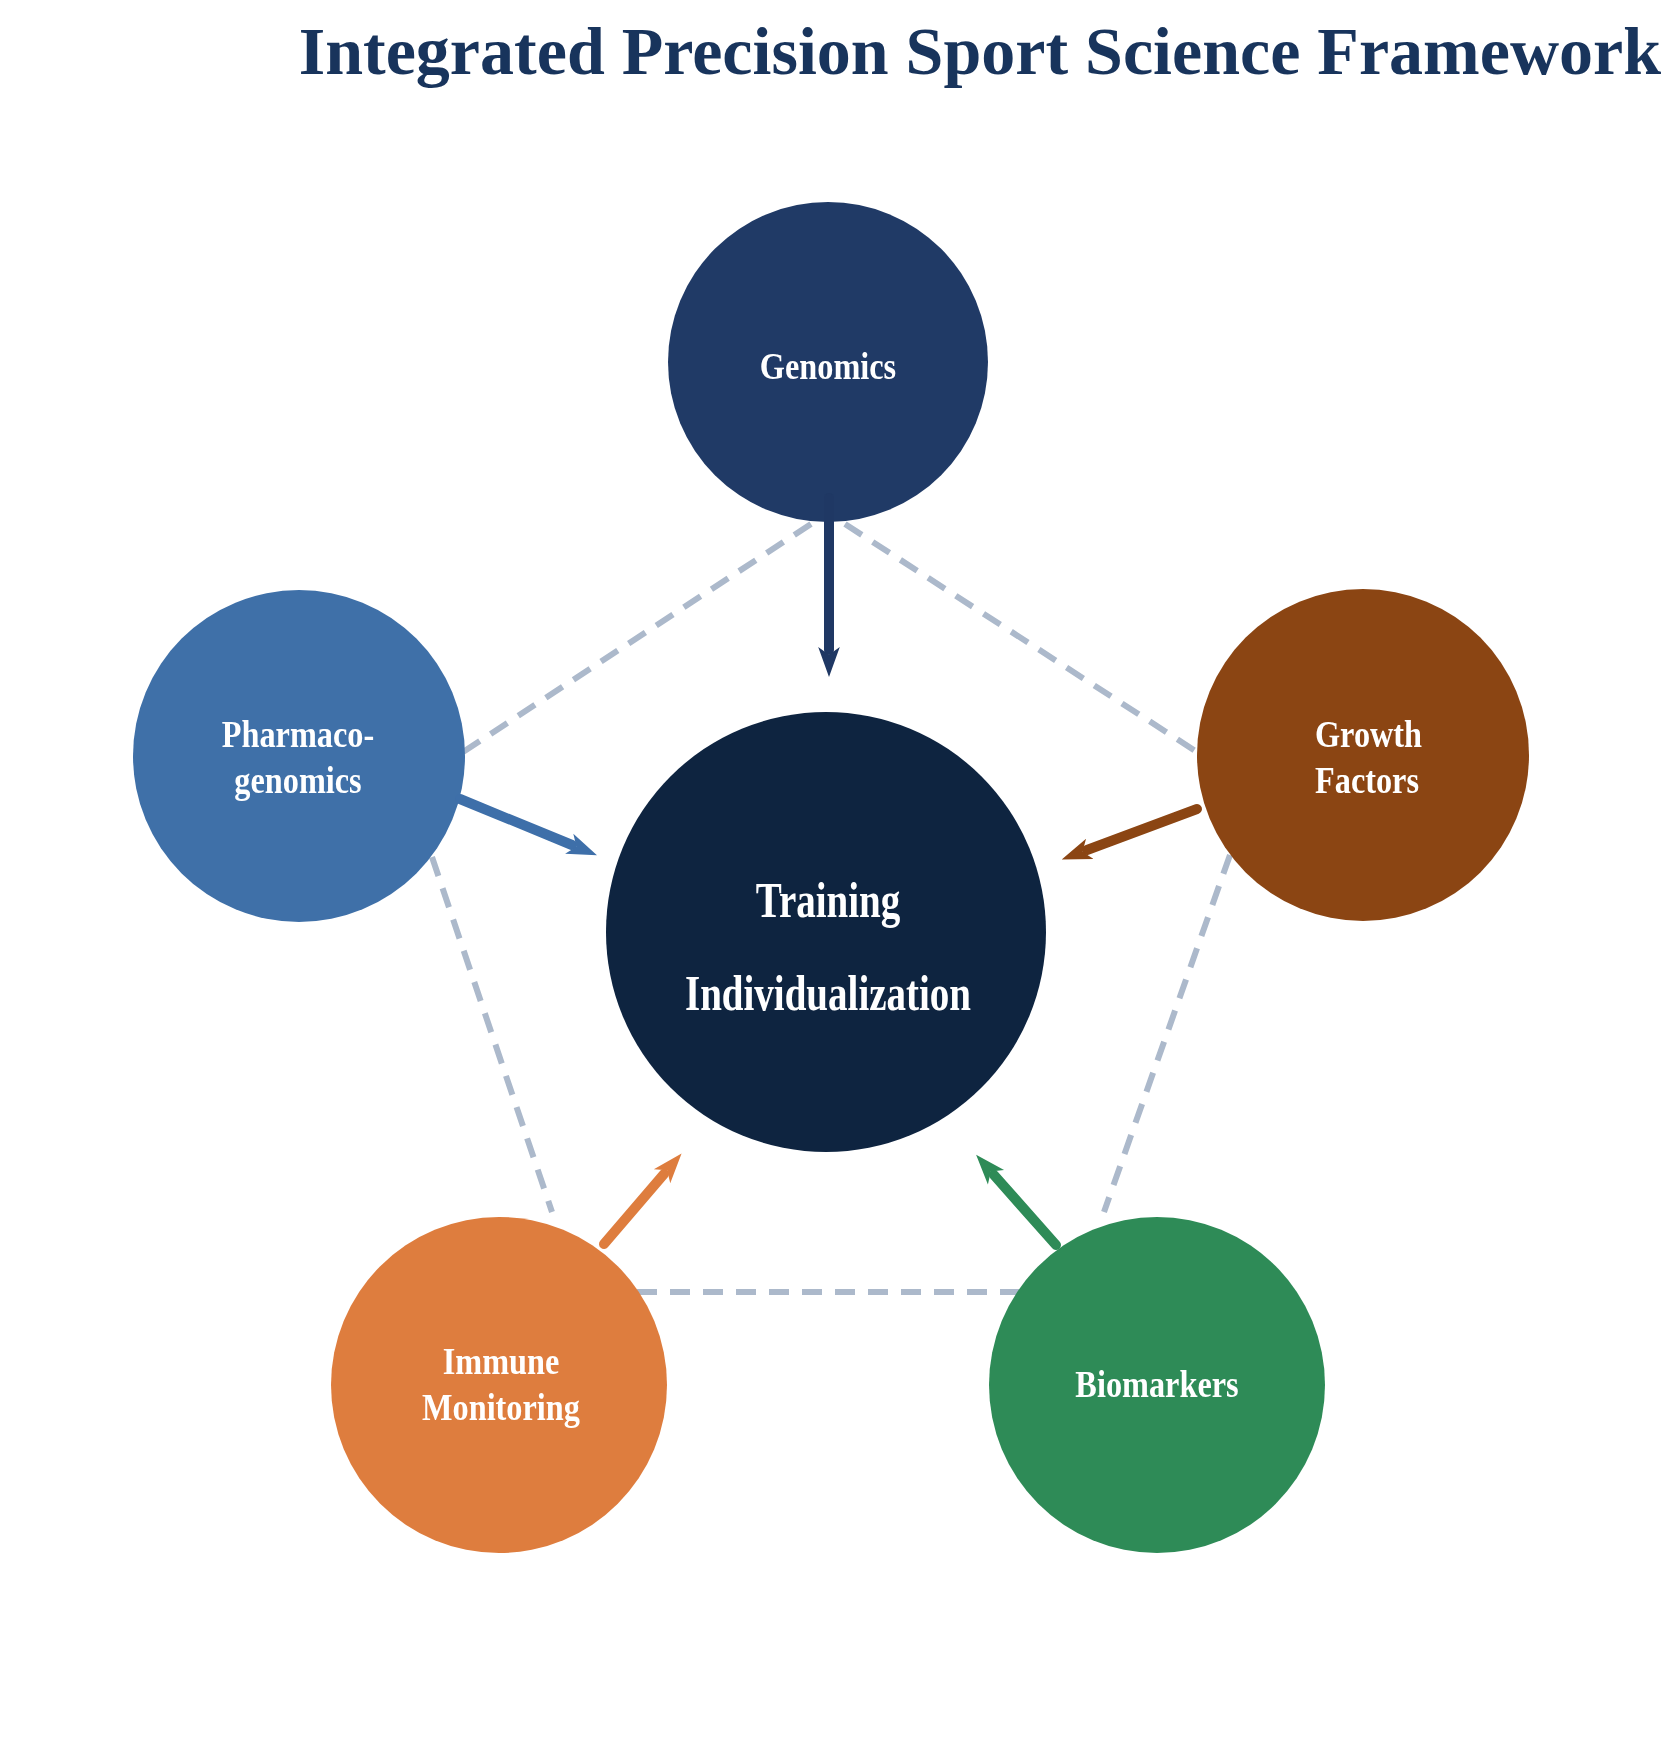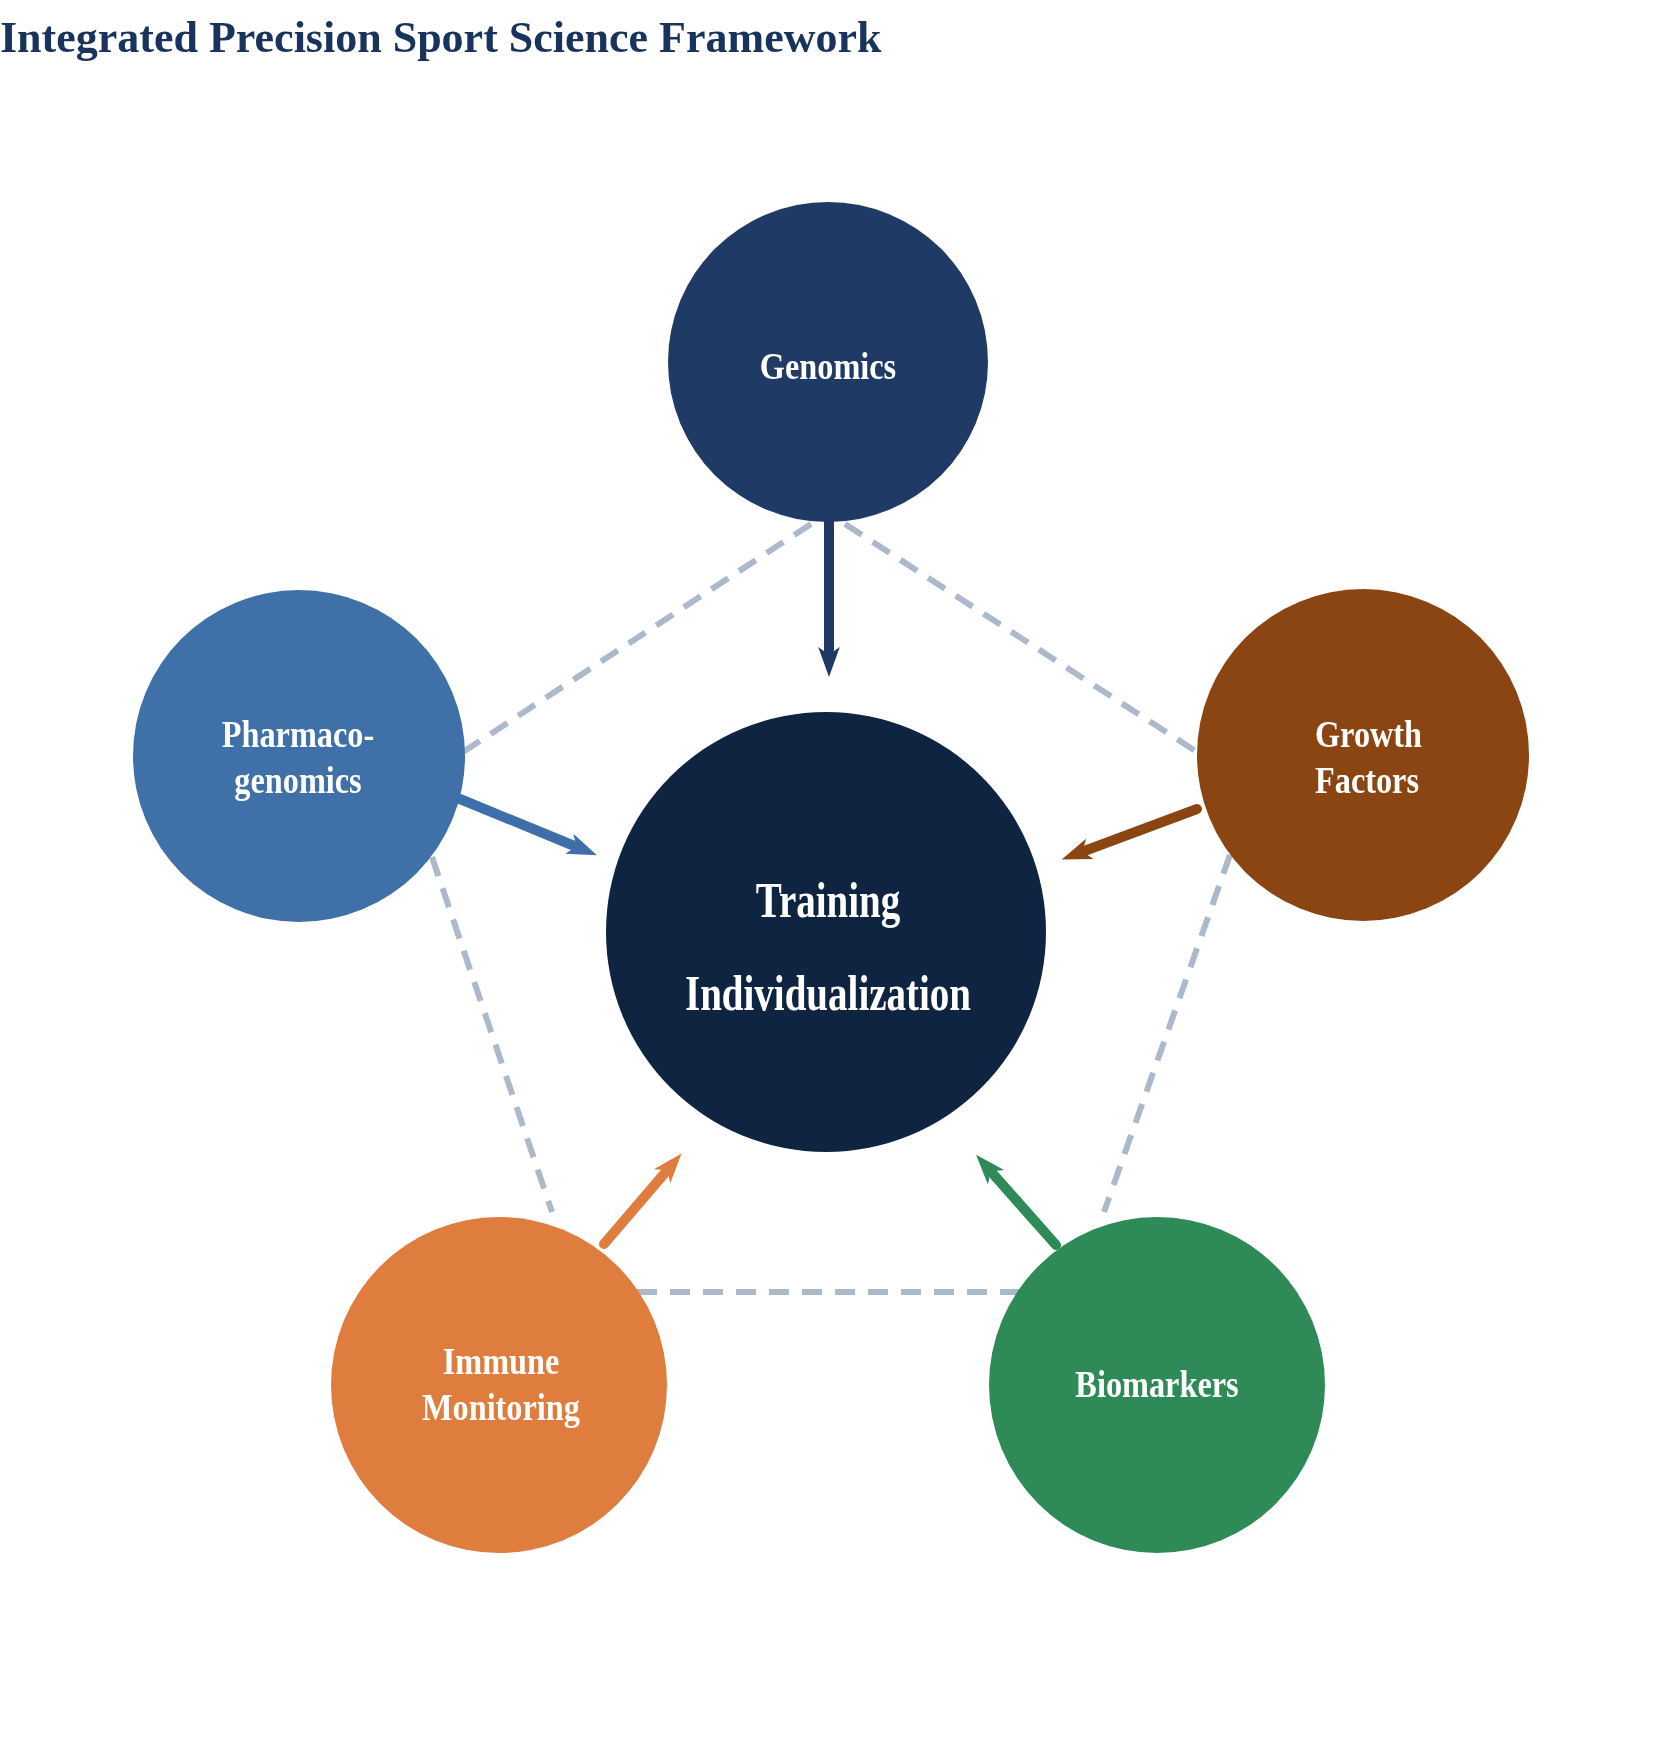--- a/index.html
+++ b/index.html
@@ -10,22 +10,22 @@
     background: #ffffff;
     overflow: hidden;
     font-family: "Liberation Serif", "DejaVu Serif", serif;
   }
   .gfx { position: absolute; inset: 0; }
   .title {
     position: absolute;
     top: 12px;
     left: 0;
     width: 100%;
-    text-align: left;
-    font-size: 44px;
+    text-align: right;
+    font-size: 68px;
     font-weight: bold;
     white-space: nowrap;
   }
   .node-label {
     position: absolute;
     color: #ffffff;
     font-weight: bold;
     font-size: 38px;
     line-height: 1.22;
     text-align: center;

